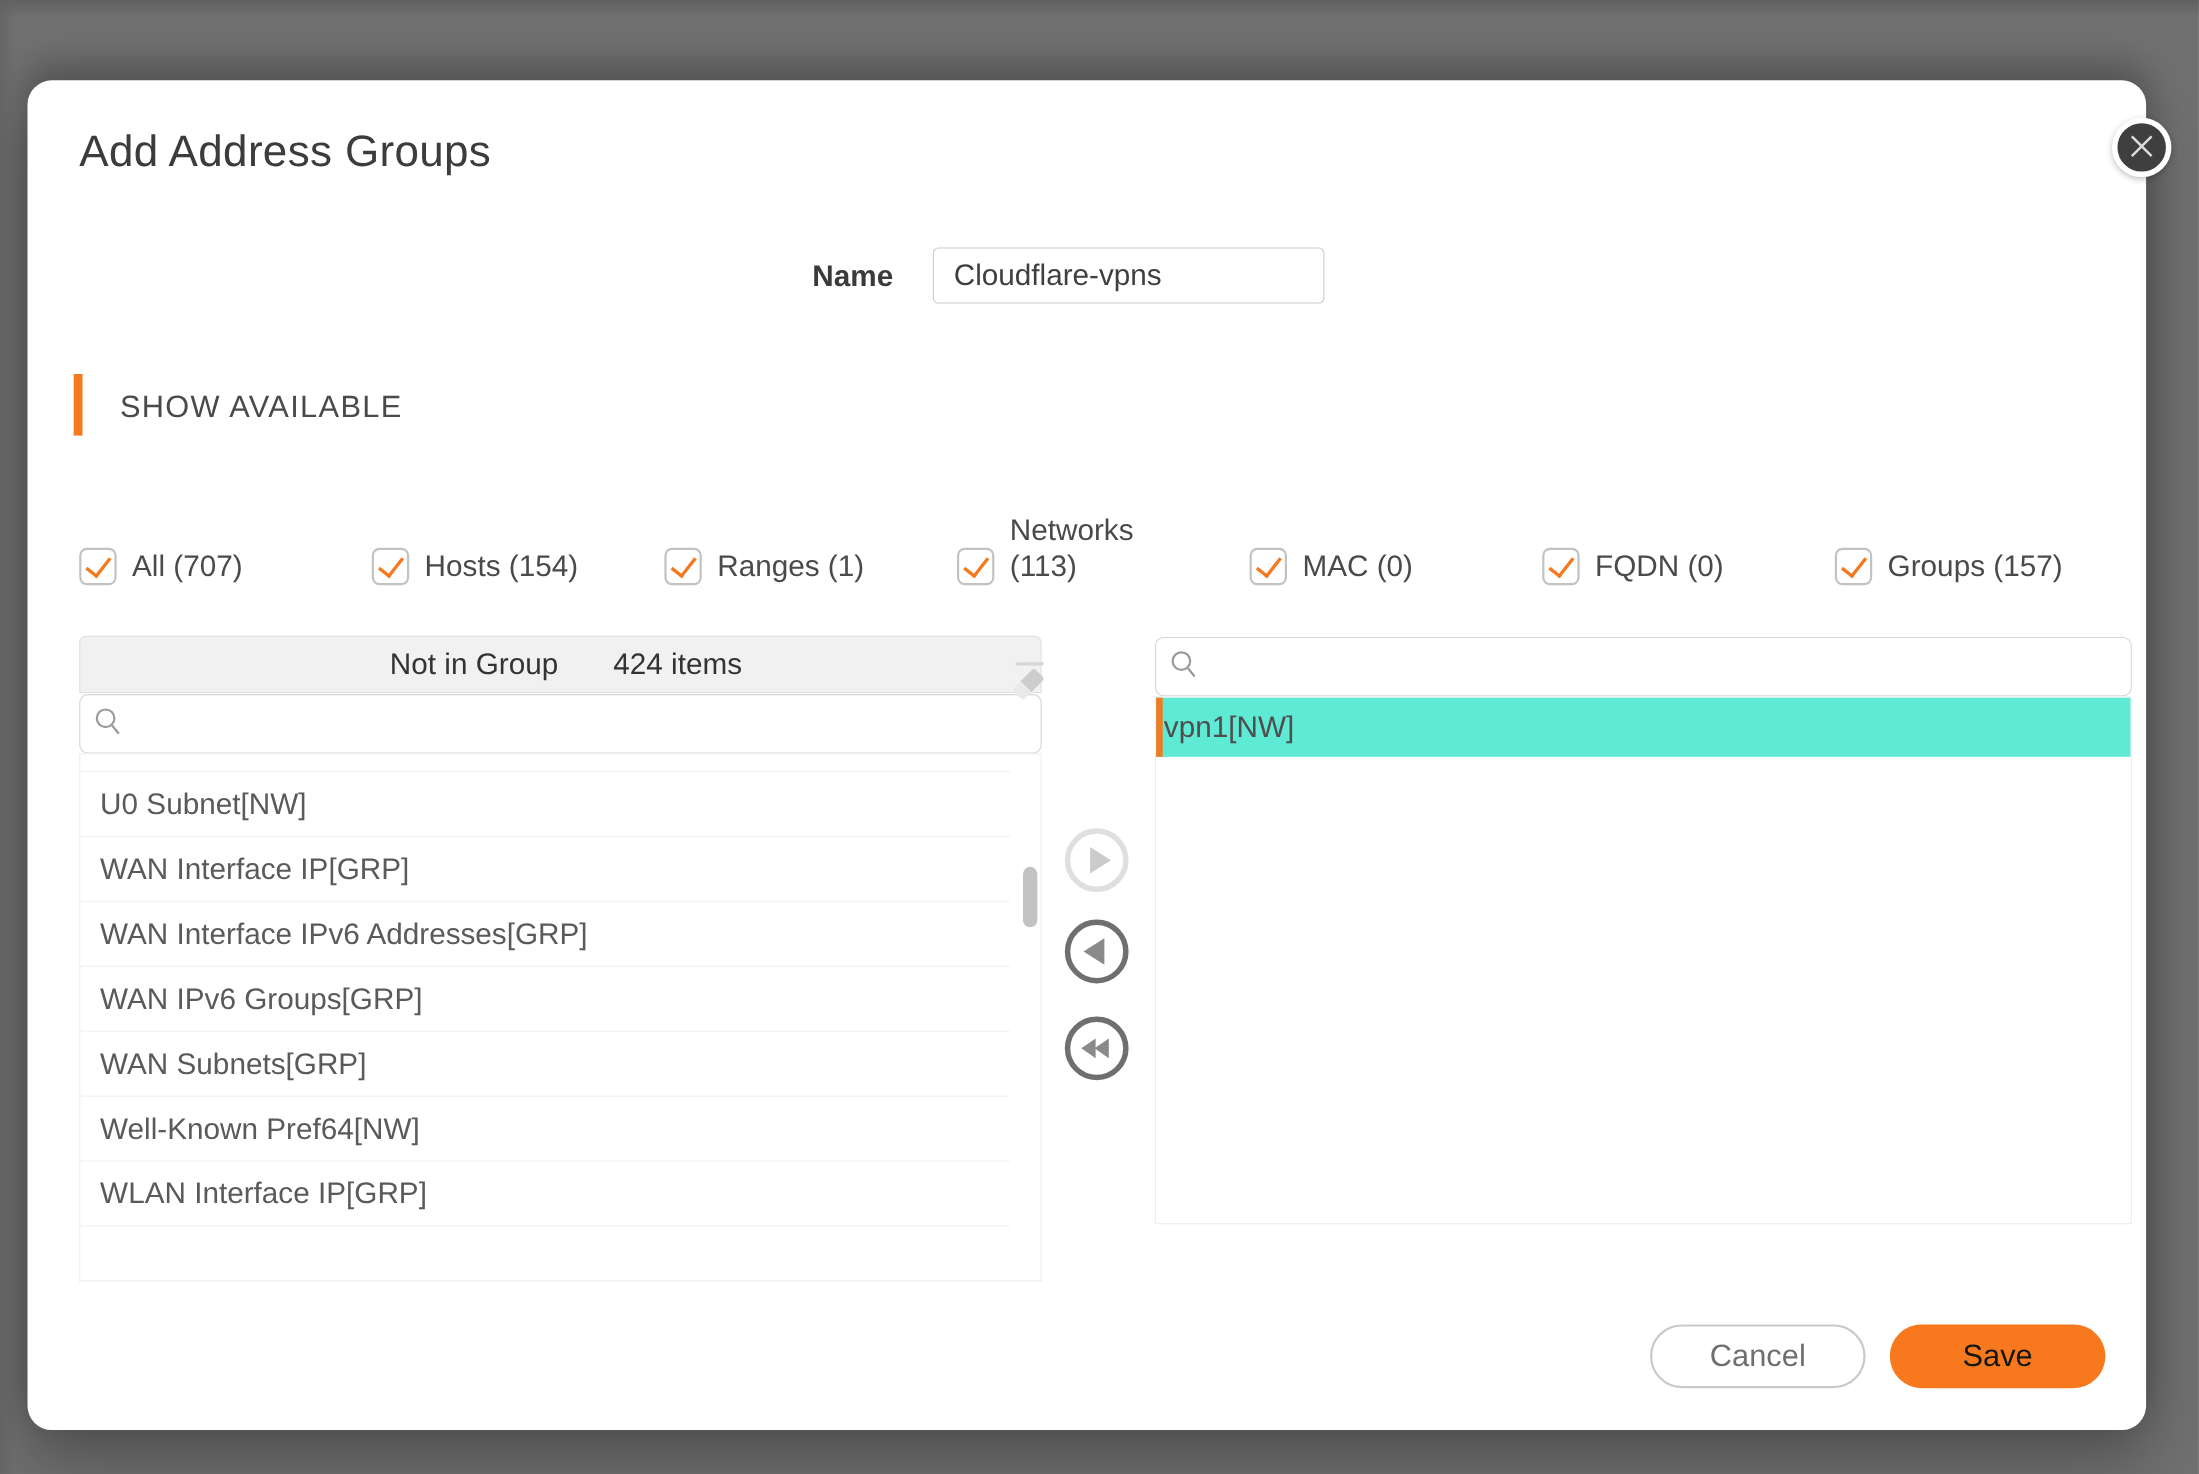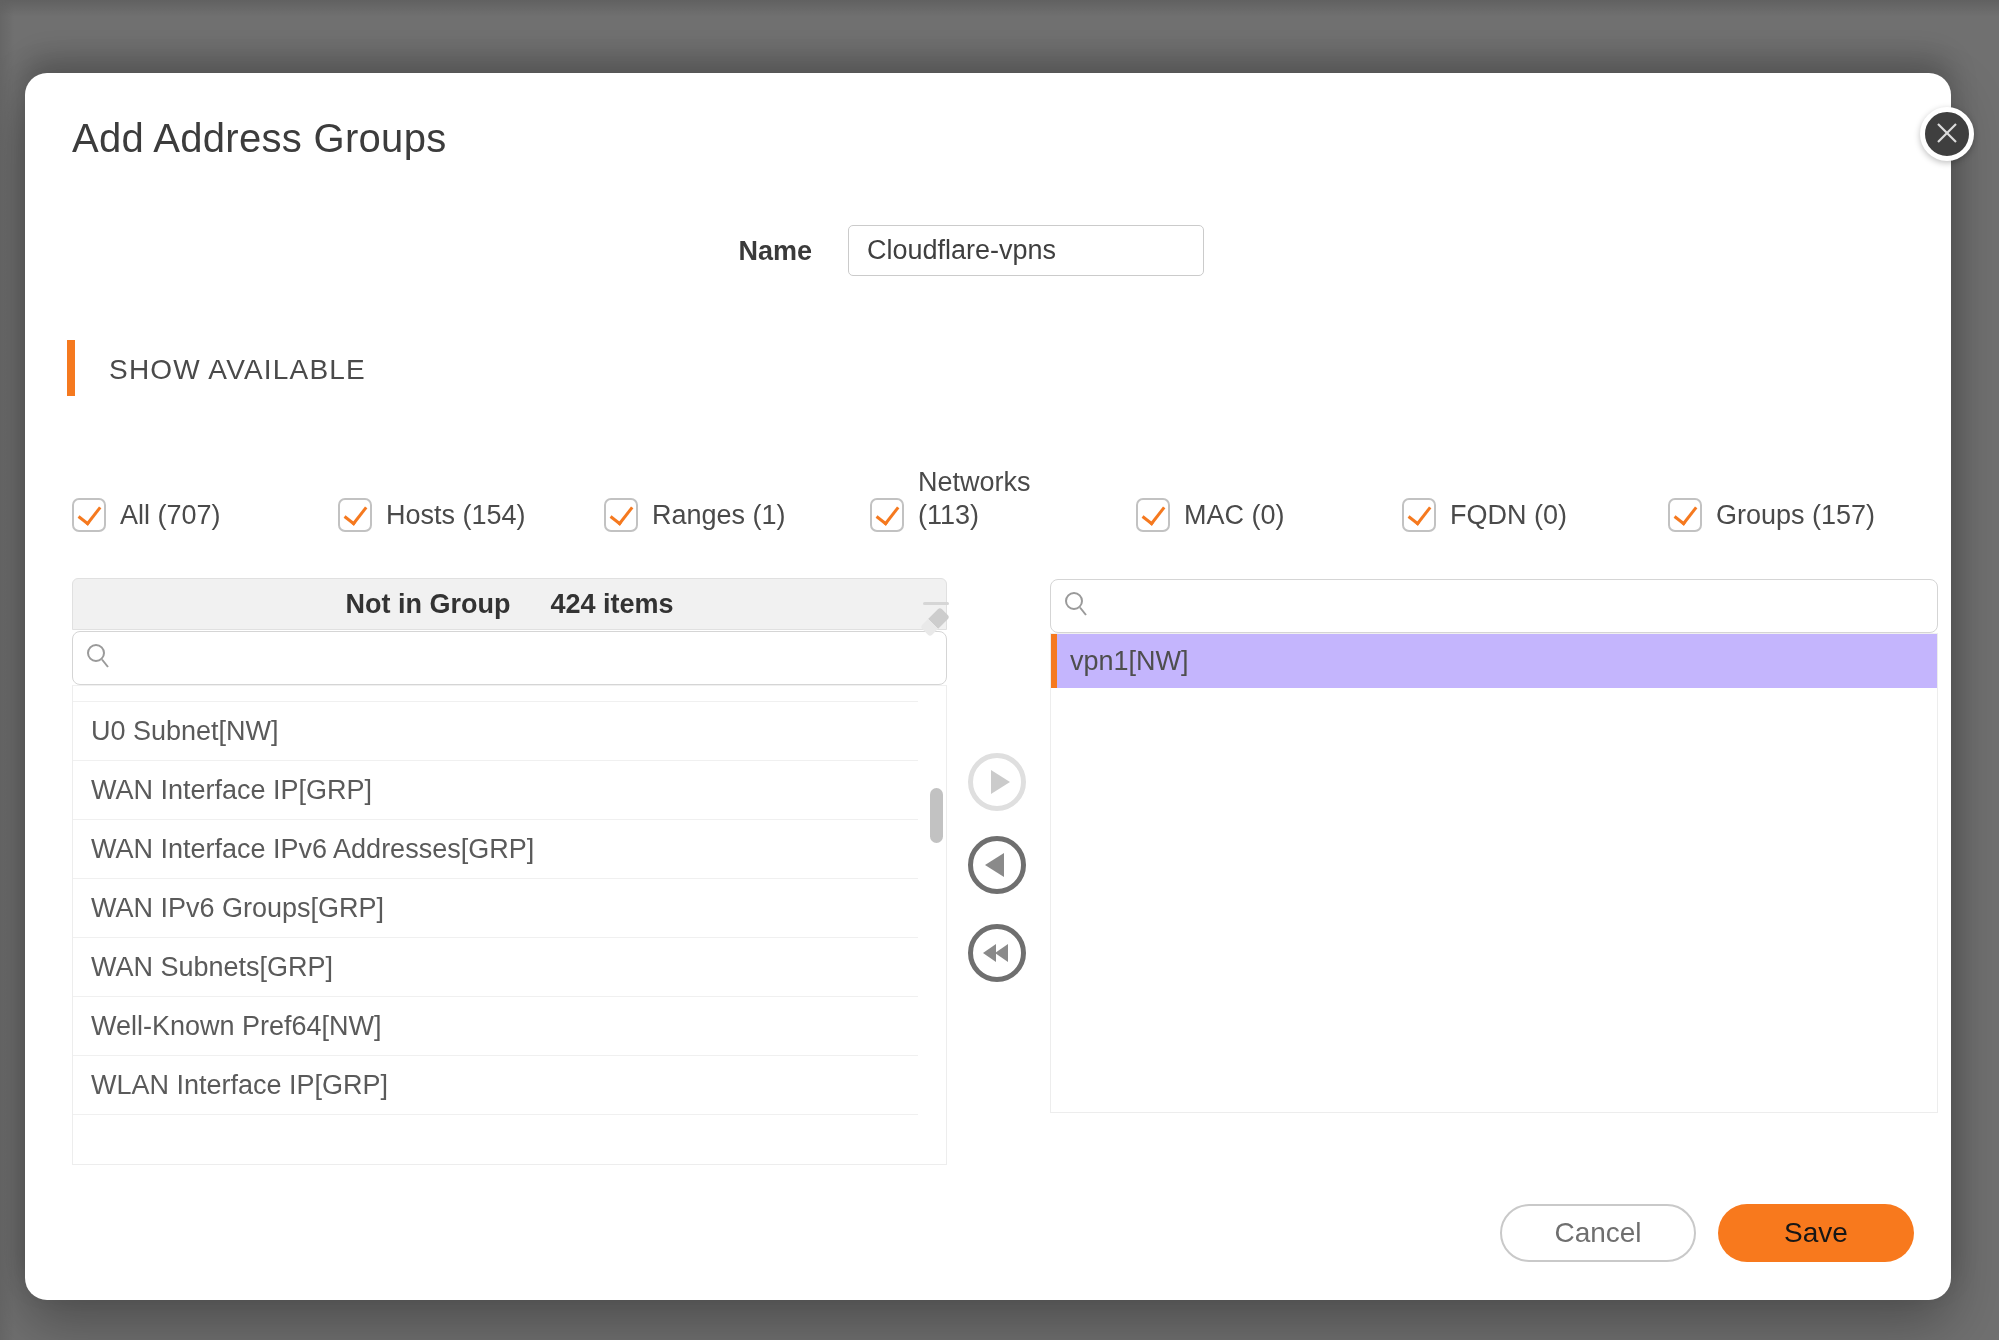--- a/index.html
+++ b/index.html
@@ -64,21 +64,21 @@
   }
   
   .panel{position:absolute;top:505px;height:588px;box-sizing:border-box;}
   .panel-left{left:47px;width:875px;}
   .panel-right{left:1025px;width:888px;}
   .panel-header{
     height:52px;background:#f1f1f1;border:1px solid #e0e0e0;border-radius:6px 6px 0 0;
     display:flex;align-items:center;justify-content:center;gap:40px;position:relative;
     box-sizing:border-box;
   }
-  .panel-header .ptitle,.panel-header .pcount{font-size:27px;font-weight:bold;color:#333;}
+  .panel-header .ptitle,.panel-header .pcount{font-size:27px;font-weight:normal;color:#333;margin-left:10px;}
   .clear-btn{
     position:absolute;right:10px;top:7px;width:38px;height:38px;background:none;border:none;
     cursor:pointer;padding:0;
   }
   .eraser{position:relative;width:38px;height:36px;}
   .eraser .ebody{
     position:absolute;left:4px;top:10px;width:28px;height:14px;border-radius:3px;
     transform:rotate(-45deg);
   }
   .eraser .eline{position:absolute;left:6px;bottom:0;width:26px;height:3px;border-radius:2px;}
@@ -102,22 +102,22 @@
   .sliver{height:15px;border-bottom:1px solid #f0f0f0;}
   .lrow{
     height:58px;border-bottom:1px solid #f0f0f0;display:flex;align-items:center;
     padding-left:18px;font-size:27px;color:#5a5a5a;cursor:pointer;
   }
   .scroll-thumb{
     position:absolute;right:3px;top:102px;width:13px;height:55px;background:#c2c2c2;
     border-radius:7px;cursor:pointer;
   }
   .sel-row{
-    height:54px;background:#c4b5fd;border-left:6px solid #f5791f;display:flex;
-    align-items:center;padding-left:13px;font-size:27px;color:#4e4e4e;cursor:pointer;
+    height:54px;background:#5eead4;border-left:6px solid #f5791f;display:flex;
+    align-items:center;padding-left:1px;font-size:27px;color:#4e4e4e;cursor:pointer;
   }
   
   .xfer{
     position:absolute;left:943px;width:58px;height:58px;border-radius:50%;background:#fff;
     display:flex;align-items:center;justify-content:center;cursor:pointer;padding:0;
     box-sizing:border-box;
   }
   .xfer.disabled{border:5px solid #dfdfdf;}
   .xfer.enabled{border:5px solid #6f6f6f;}
   #move-right{top:680px;}

